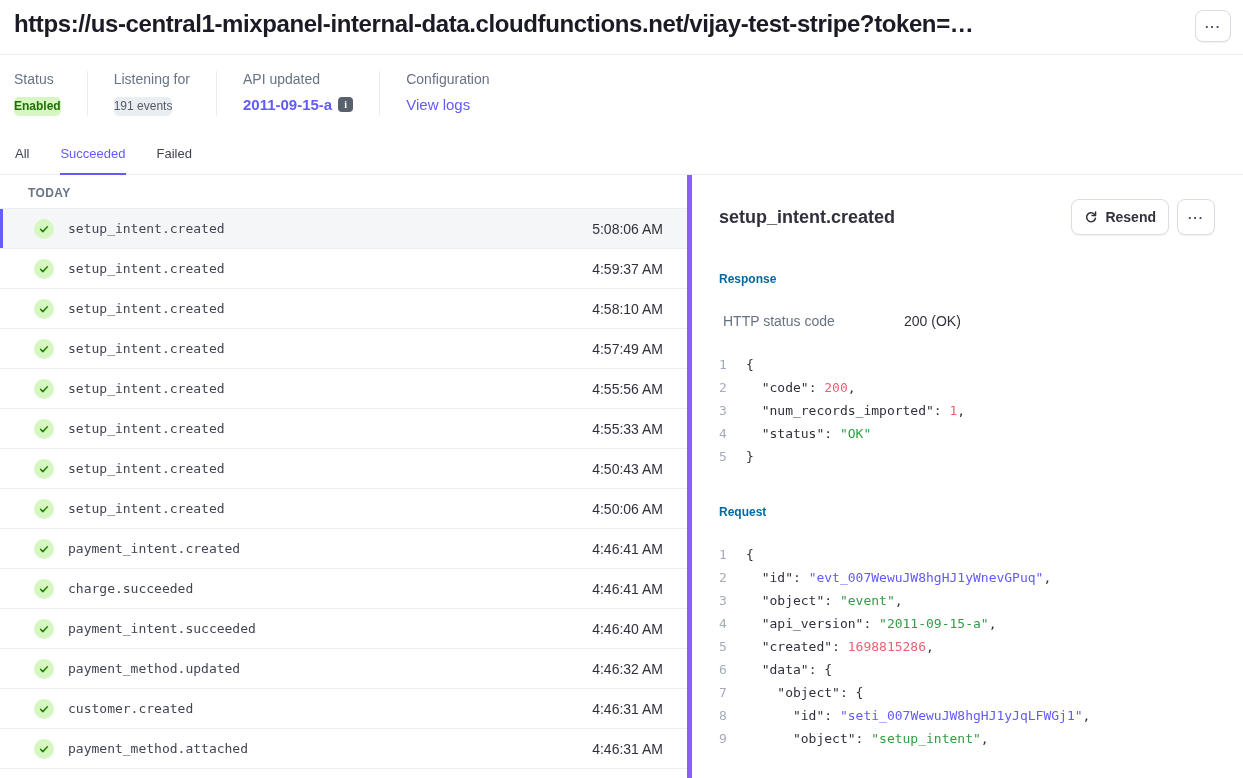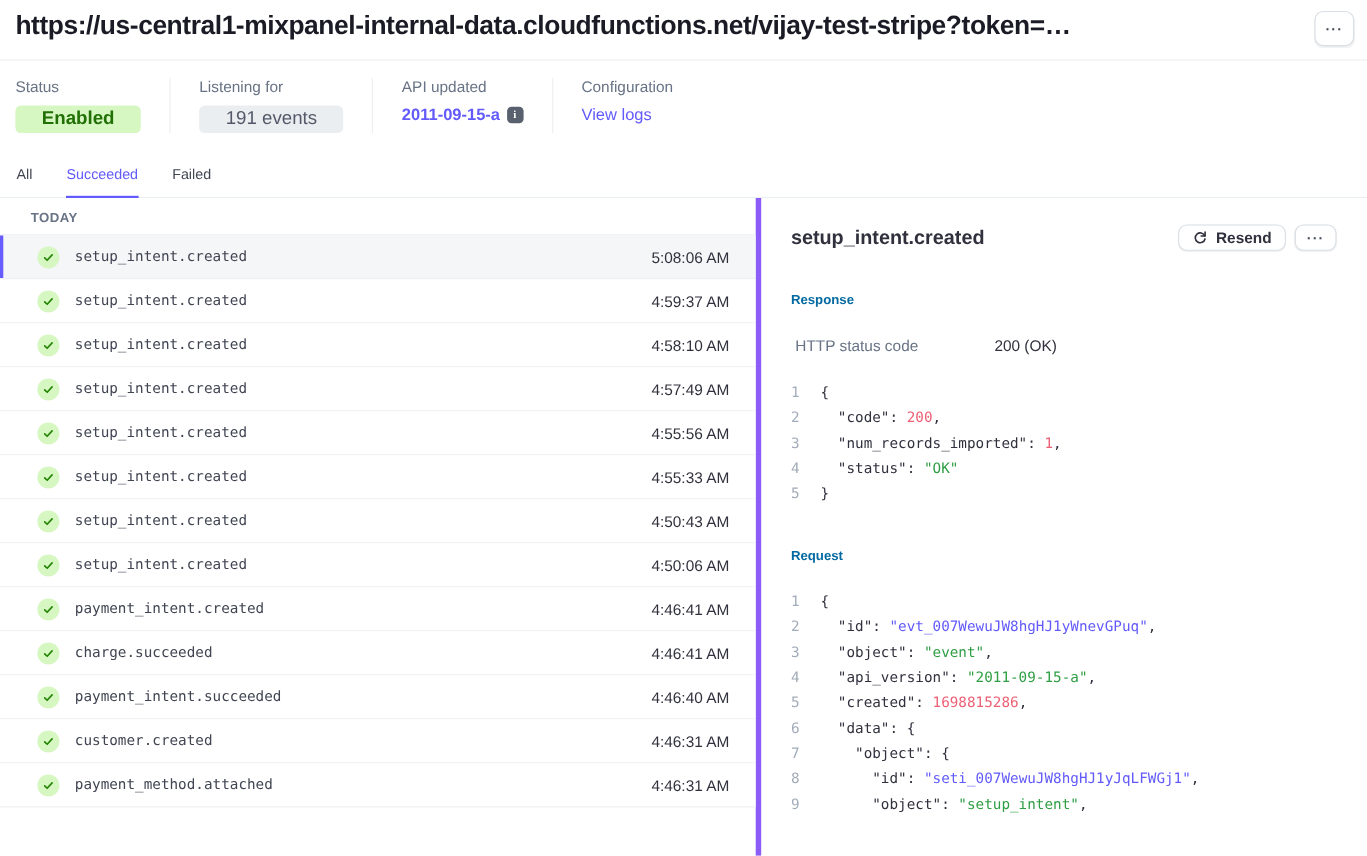--- a/index.html
+++ b/index.html
@@ -16,22 +16,22 @@
   .icon-btn { background:#fff; border:1px solid #d8dee4; border-radius:8px;
               box-shadow:0 1px 1px rgba(0,0,0,.06); height:32px; min-width:36px;
               font-size:13px; font-weight:700; color:#474e5a; letter-spacing:1px;
               cursor:pointer; line-height:1; }
 
   
   .summary { display:flex; padding:16px 14px 22px 14px; }
   .sgroup { padding:0 26px; border-left:1px solid #ebeef1; }
   .sgroup:first-child { padding-left:0; border-left:none; }
   .slabel { font-size:14px; color:#687385; margin-bottom:9px; }
-  .badge { display:inline-block; font-size:17px; font-weight:600;
-           padding:2px 24px 3px; border-radius:5px; }
+  .badge { display:inline-block; font-size:12px; font-weight:600;
+           padding:2px 0 3px; border-radius:5px; }
   .badge.green { background:#d7f7c2; color:#217005; }
   .badge.gray  { background:#ebeef1; color:#545969; font-weight:500; }
   .link { color:#625afa; font-size:15px; font-weight:500; text-decoration:none; cursor:pointer; }
   .link.bold { font-weight:600; }
   .svalue { display:flex; align-items:center; gap:6px; }
   .info-icon { width:15px; height:15px; border-radius:4px; background:#5a616e; color:#fff;
                font-size:10px; font-weight:700; display:inline-flex; align-items:center;
                justify-content:center; font-family:"Liberation Serif", serif; }
 
   
@@ -56,21 +56,21 @@
            margin-left:14px; }
   .etime { margin-left:auto; font-size:14px; color:#30313d; }
 
   
   .detail { flex:1; padding:24px 28px 0 27px; overflow:hidden; }
   .detail-header { display:flex; align-items:center; justify-content:space-between; }
   .detail-header h2 { font-size:18px; font-weight:700; color:#30313d; }
   .actions { display:flex; gap:8px; }
   .btn { display:inline-flex; align-items:center; gap:7px; background:#fff;
          border:1px solid #d8dee4; border-radius:8px; box-shadow:0 1px 1px rgba(0,0,0,.06);
-         height:24px; padding:0 12px; font-size:14px; font-weight:600; color:#30313d;
+         height:36px; padding:0 12px; font-size:14px; font-weight:600; color:#30313d;
          font-family:"Liberation Sans", sans-serif; cursor:pointer; }
   .btn.icon-only { padding:0 10px; letter-spacing:1px; font-size:13px; color:#474e5a; }
   h3.sec { font-size:12px; font-weight:700; color:#0369a1; }
   .sec-response { margin-top:37px; }
   .sec-request  { margin-top:37px; }
   .kv { display:flex; margin-top:27px; font-size:14px; padding-left:4px; }
   .klabel { color:#687385; width:181px; }
   .kvalue { color:#30313d; }
 
   .code { margin-top:24px; }
@@ -218,20 +218,29 @@
     <span class="etime">4:46:41 AM</span>
   </div>
           <div class="row">
     <span class="check">
       <svg width="12" height="12" viewBox="0 0 16 16">
         <path d="M3.5 8.5l3 3 6-6.5" fill="none" stroke="#228403" stroke-width="2" stroke-linecap="round" stroke-linejoin="round"></path>
       </svg>
     </span>
     <span class="ename">payment_intent.succeeded</span>
     <span class="etime">4:46:40 AM</span>
+  </div>
+          <div class="row">
+    <span class="check">
+      <svg width="12" height="12" viewBox="0 0 16 16">
+        <path d="M3.5 8.5l3 3 6-6.5" fill="none" stroke="#228403" stroke-width="2" stroke-linecap="round" stroke-linejoin="round"></path>
+      </svg>
+    </span>
+    <span class="ename">payment_method.updated</span>
+    <span class="etime">4:46:32 AM</span>
   </div>
           <div class="row">
     <span class="check">
       <svg width="12" height="12" viewBox="0 0 16 16">
         <path d="M3.5 8.5l3 3 6-6.5" fill="none" stroke="#228403" stroke-width="2" stroke-linecap="round" stroke-linejoin="round"></path>
       </svg>
     </span>
     <span class="ename">customer.created</span>
     <span class="etime">4:46:31 AM</span>
   </div>

